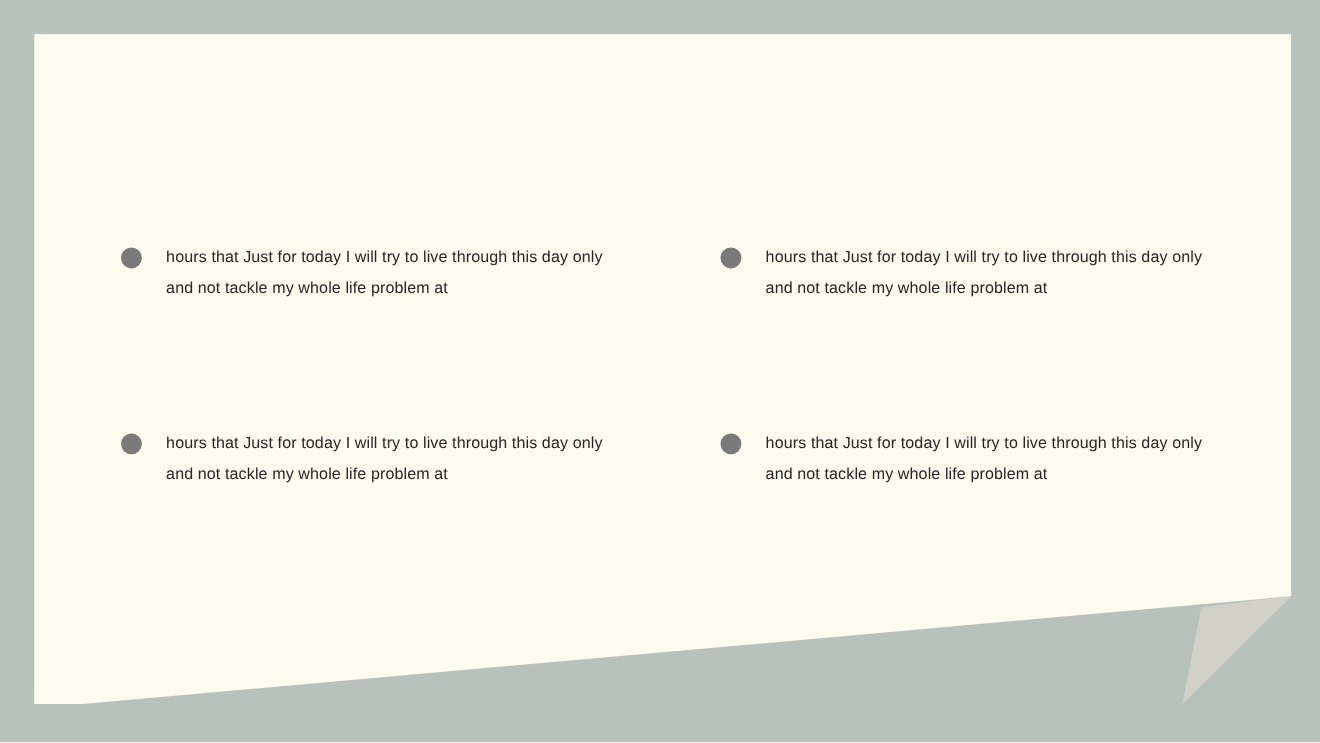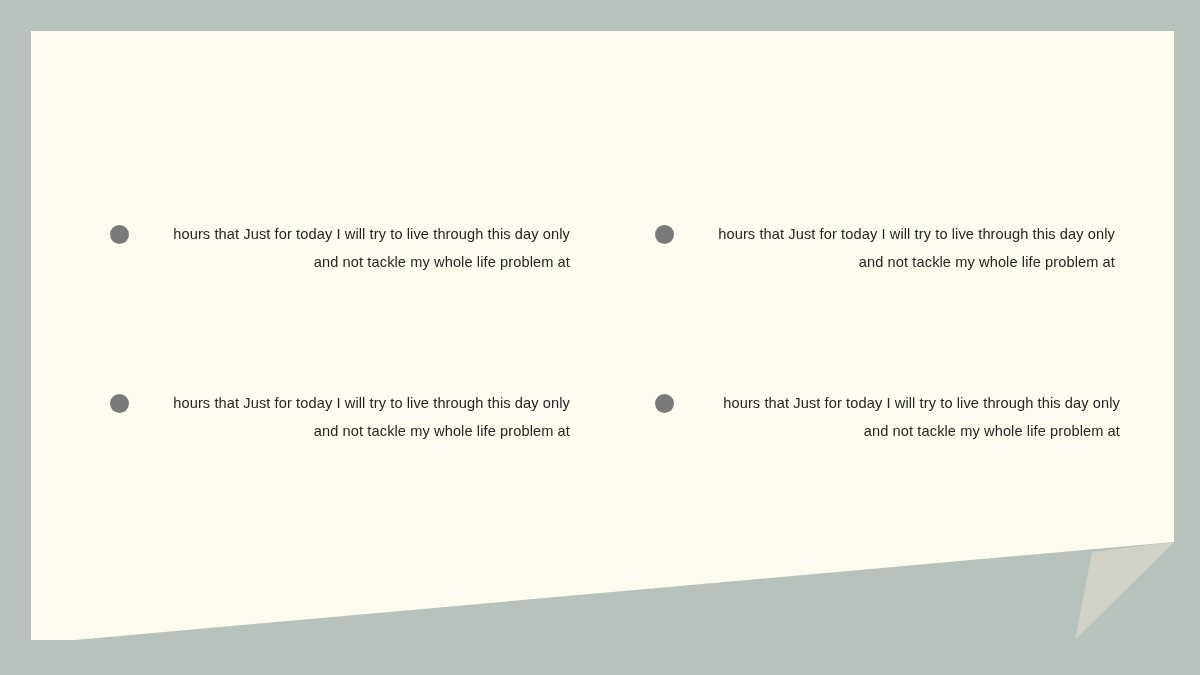--- a/index.html
+++ b/index.html
@@ -57,21 +57,20 @@
     left: 0;
     top: 0;
     width: 1200px;
     height: 675px;
   }
 
   .bullet-item {
     position: absolute;
     display: flex;
     align-items: flex-start;
-    text-align: right;
   }
 
   .bullet-item.pos-0 { left: 110px; top: 220px; width: 460px; }
   .bullet-item.pos-1 { left: 655px; top: 220px; width: 460px; }
   .bullet-item.pos-2 { left: 110px; top: 389px; width: 460px; }
   .bullet-item.pos-3 { left: 655px; top: 389px; width: 465px; }
 
   .bullet-marker {
     flex: 0 0 auto;
     width: 19px;

